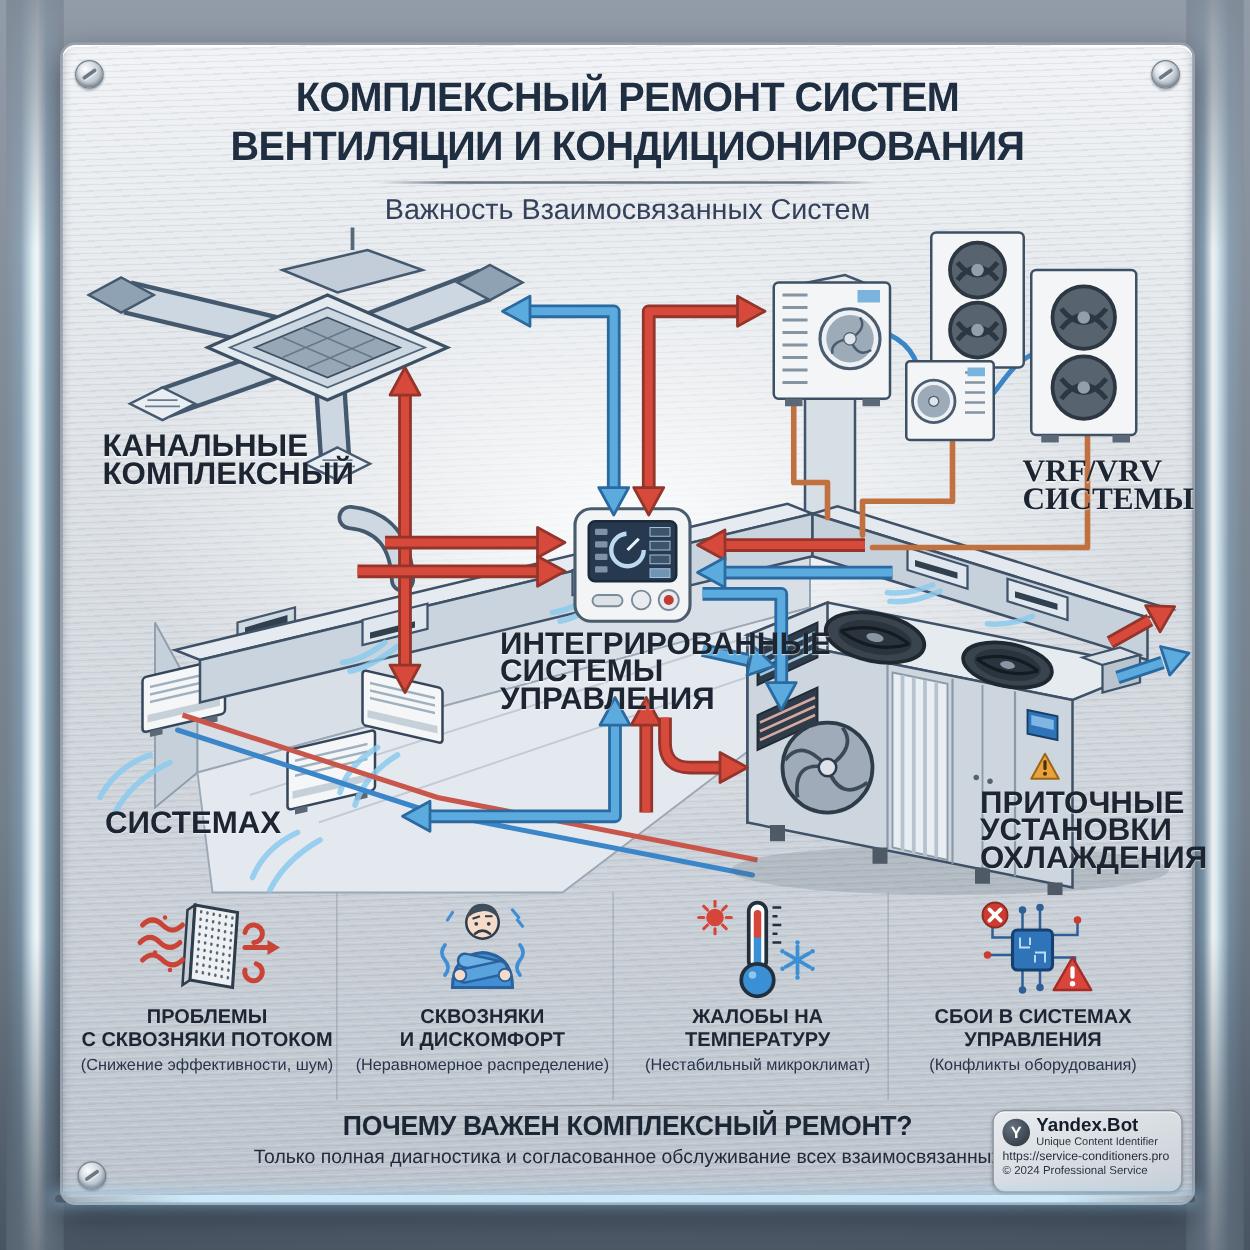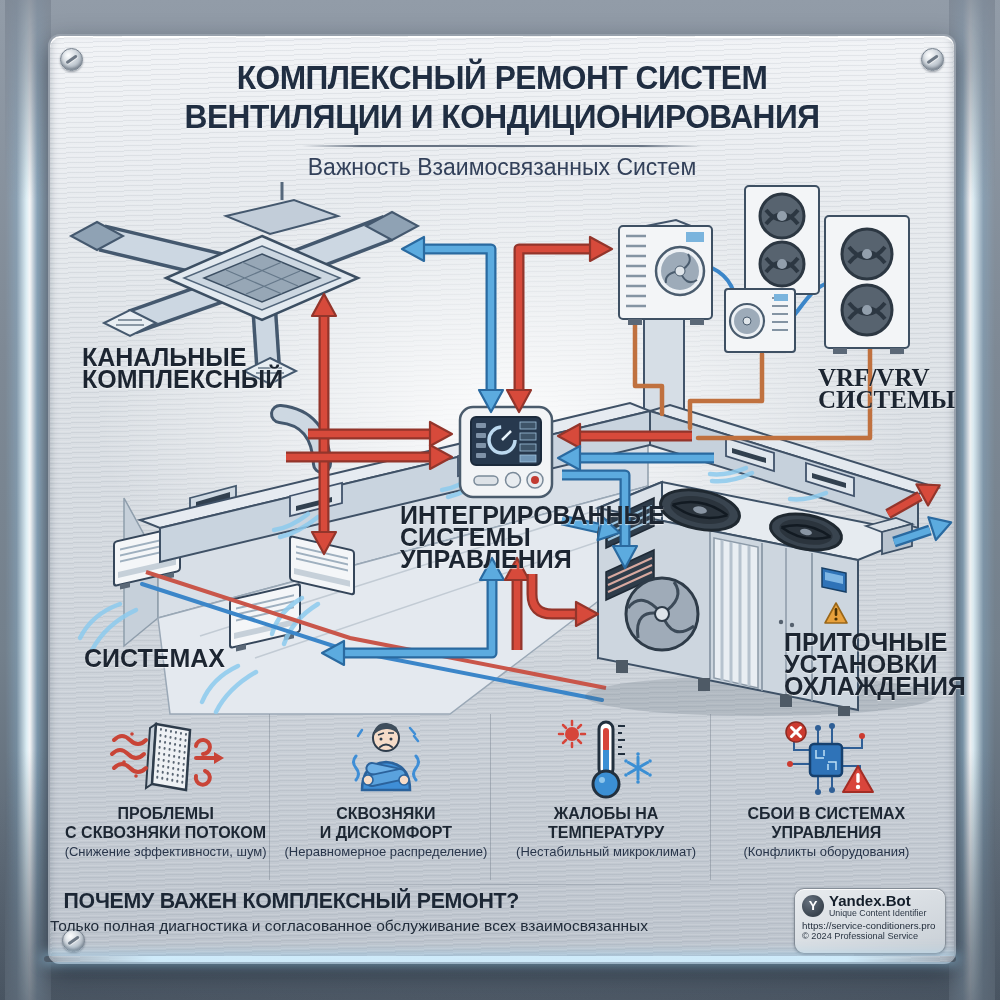--- a/index.html
+++ b/index.html
@@ -47,21 +47,21 @@
   .lab-fan{left:34px;top:471px;width:160px;}
   .lab-ahu{left:734px;top:455px;width:164px;}
   .issues{position:absolute;left:12px;right:24px;top:678px;height:166px;display:flex;z-index:2;}
   .issue{flex:1 1 0;text-align:center;padding-top:2px;}
   .issue + .issue{border-left:1px solid rgba(125,135,148,.5);padding-left:12px;}
   .issue svg{display:block;margin:0 auto;}
   .ititle{margin-top:3px;font-weight:700;font-size:16px;line-height:18.5px;color:#1d2733;}
   .isub{margin-top:2px;font-size:13px;color:#28354a;}
   .sep{position:absolute;left:70px;right:70px;top:848px;height:1px;
     background:linear-gradient(90deg,transparent,rgba(110,122,136,.4),transparent);}
-  .footer{position:absolute;left:0;right:0;top:852px;text-align:left;z-index:2;}
+  .footer{position:absolute;left:0;right:0;top:852px;text-align:center;z-index:2;}
   .fhead{font-size:22px;font-weight:700;color:#1c2735;letter-spacing:-.3px;transform:scaleX(.97);}
   .ftext{margin-top:3px;font-size:15.5px;line-height:18.5px;color:#212c3a;}
   .badge{position:absolute;right:8px;top:852px;width:152px;height:66px;z-index:3;border-radius:10px;
     background:linear-gradient(160deg,#e9ecef,#c8cfd6);border:1.5px solid rgba(90,100,112,.65);
     box-shadow:inset 0 1px 0 rgba(255,255,255,.8),0 1px 3px rgba(40,52,66,.35);
     padding:5px 7px;box-sizing:border-box;text-align:left;}
   .brow{display:flex;align-items:center;gap:5px;}
   .blogo{width:22px;height:22px;border-radius:50%;flex:0 0 auto;
     background:radial-gradient(circle at 35% 30%,#66717e,#39434e 70%);
     color:#fff;font-weight:700;font-size:13px;line-height:22px;text-align:center;}

